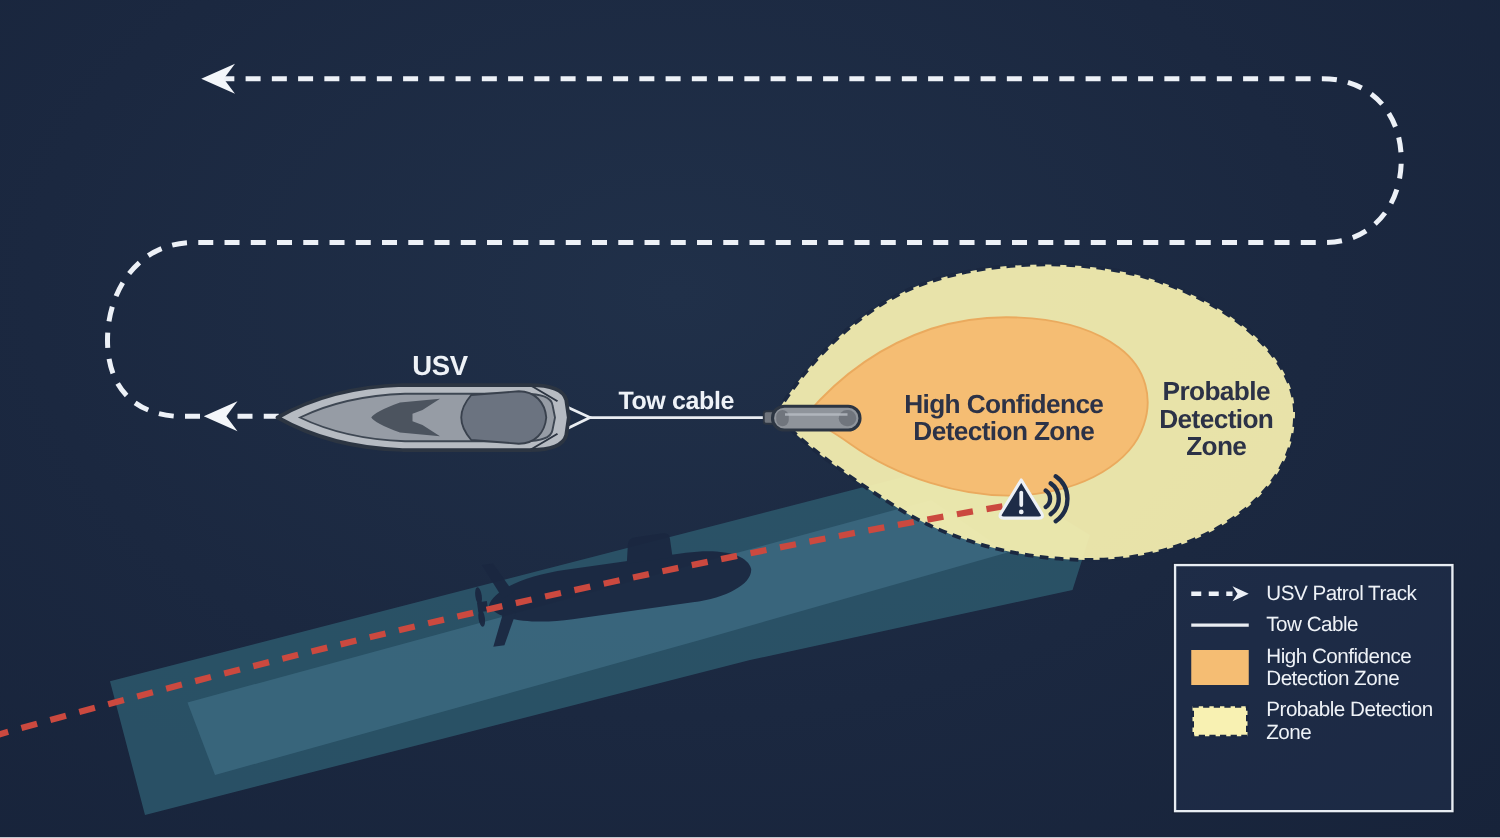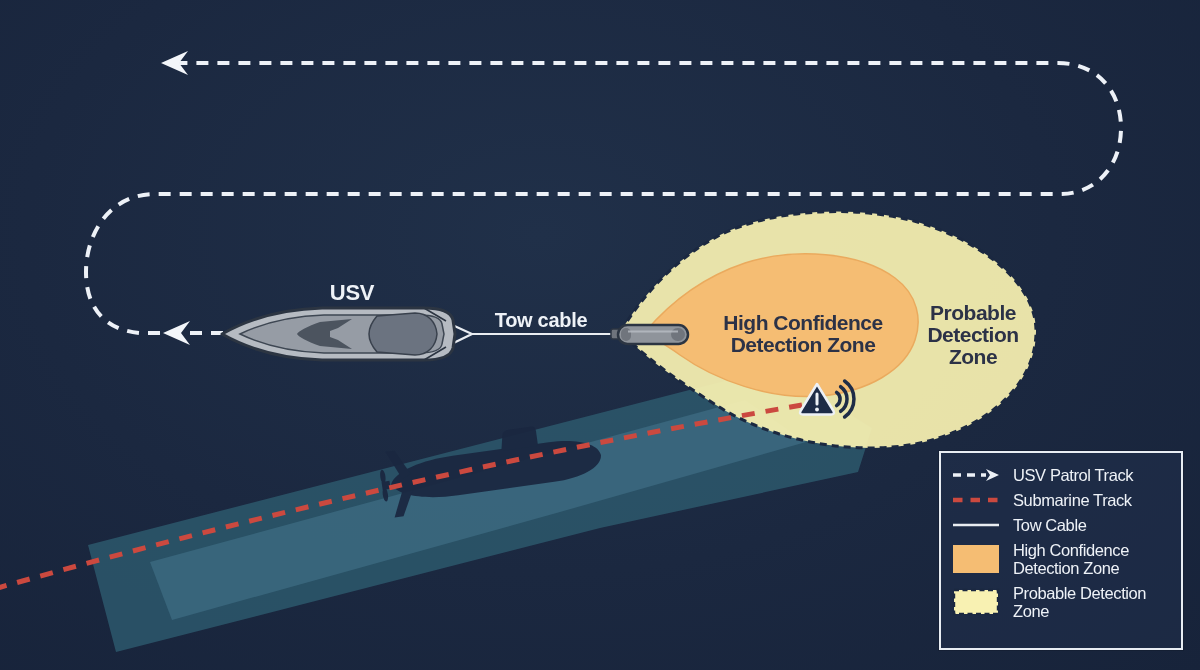--- a/index.html
+++ b/index.html
@@ -17,21 +17,21 @@
 
   
   text { font-family: "Liberation Sans", sans-serif; }
   .white-label { fill: #eef2f7; letter-spacing: -0.3px; }
   .zone-label  { fill: #2c3247; font-weight: 700; letter-spacing: -0.5px; }
 
   
   .legend {
     position: absolute;
     left: 939px; top: 451px;
-    width: 244px; height: 199px;
+    width: 224px; height: 199px;
     box-sizing: border-box;
     background: rgba(32, 47, 76, 0.55);
     border: 2px solid #e8edf3;
     outline: 1px solid rgba(20,30,50,.8);
     display: flex;
     flex-direction: column;
     padding: 9px 10px 6px 11px;
   }
   .legend-row {
     display: flex;
@@ -164,28 +164,20 @@
     <div class="legend-row">
       <span class="legend-sample">
         <svg width="48" height="14" viewBox="0 0 48 14">
           <line x1="1" y1="7" x2="34" y2="7" stroke="#edf1f7" stroke-width="3.6" stroke-dasharray="8 6"></line>
           <path d="M 34 1 L 47 7 L 34 13 L 38 7 Z" fill="#edf1f7"></path>
         </svg>
       </span>
       <div class="legend-label">USV Patrol Track</div>
     </div>
 
-    <div class="legend-row">
-      <span class="legend-sample">
-        <svg width="48" height="14" viewBox="0 0 48 14">
-          <line x1="1" y1="7" x2="47" y2="7" stroke="#cb493f" stroke-width="4.5" stroke-dasharray="9.5 8"></line>
-        </svg>
-      </span>
-      <div class="legend-label">Submarine Track</div>
-    </div>
 
     <div class="legend-row">
       <span class="legend-sample">
         <svg width="48" height="14" viewBox="0 0 48 14">
           <line x1="1" y1="7" x2="47" y2="7" stroke="#e9edf2" stroke-width="2.6"></line>
         </svg>
       </span>
       <div class="legend-label">Tow Cable</div>
     </div>
 

